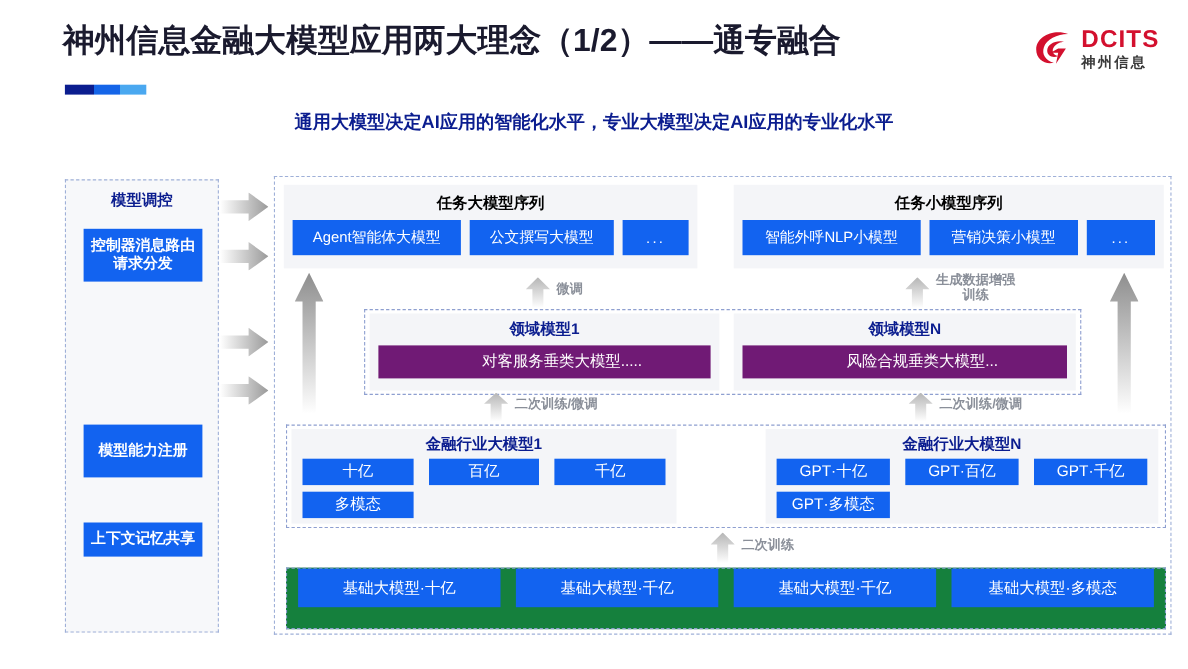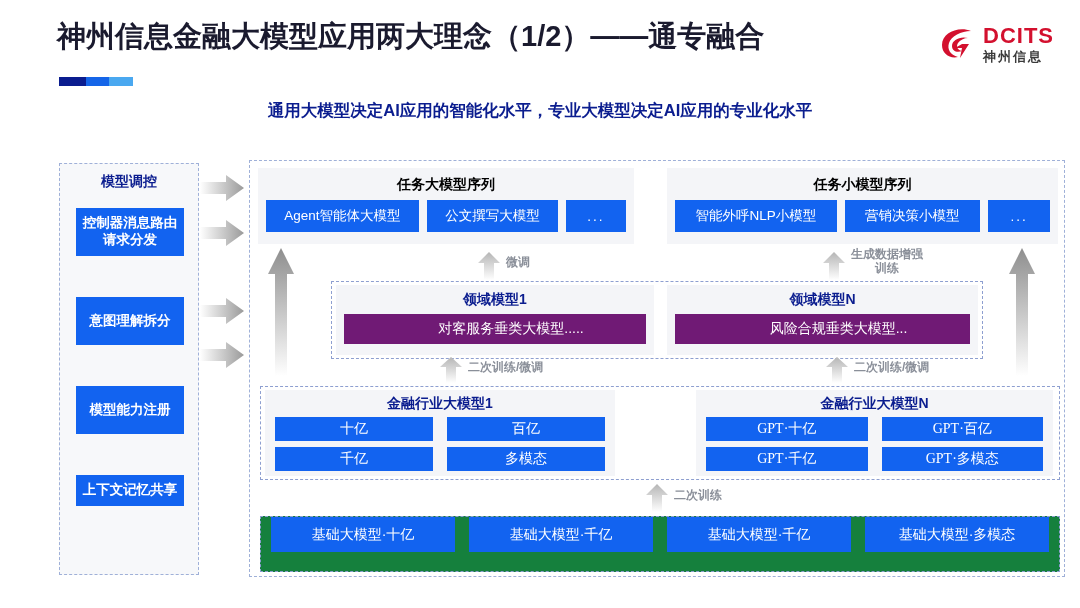--- a/index.html
+++ b/index.html
@@ -132,21 +132,21 @@
     border:1px dashed #8e9fd0;
     box-sizing:border-box;
   }
   .ind-cell{
     position:absolute;top:390px;height:86px;
     background:#f4f5f8;box-sizing:border-box;padding-top:5px;
   }
   .ind-cell.i1{left:265px;width:350px;}
   .ind-cell.i2{left:696px;width:357px;}
   .ind-title{text-align:center;font-size:14px;font-weight:bold;color:#0b1d8f;margin-bottom:4px;}
-  .ind-grid{display:grid;grid-template-columns:1fr 1fr;gap:6px 14px;padding:0 10px;font-family:Liberation Serif, serif;}
+  .ind-grid{display:grid;grid-template-columns:1fr 1fr 1fr;gap:6px 14px;padding:0 10px;}
   .ind-box{
     background:#1263f0;color:#fff;font-size:14px;height:24px;
     display:flex;align-items:center;justify-content:center;white-space:nowrap;
   }
 
   
   .base-outer{
     position:absolute;left:260px;top:516px;
     width:800px;height:56px;
     border:1px dashed #8e9fd0;background:#15803d;
@@ -183,21 +183,20 @@
     <div class="logo-en">DCITS</div>
     <div class="logo-cn">神州信息</div>
   </div>
 </div>
 
 <div class="subtitle">通用大模型决定AI应用的智能化水平，专业大模型决定AI应用的专业化水平</div>
 
 <div class="left-panel">
   <div class="left-title">模型调控</div>
   <div class="lbox b1">控制器消息路由请求分发</div>
-  <div class="lbox b2">意图理解拆分</div>
   <div class="lbox b3">模型能力注册</div>
   <div class="lbox b4">上下文记忆共享</div>
 </div>
 
 <svg class="rarrow a1" viewBox="0 0 44 26">
   <defs>
       <linearGradient id="gr1" x1="0" y1="0" x2="1" y2="0">
     <stop offset="0" stop-color="#ffffff"></stop>
         <stop offset="1" stop-color="#9a9a9a"></stop>
       </linearGradient>

